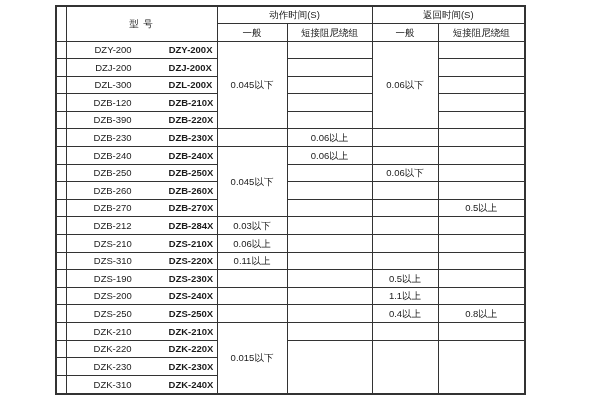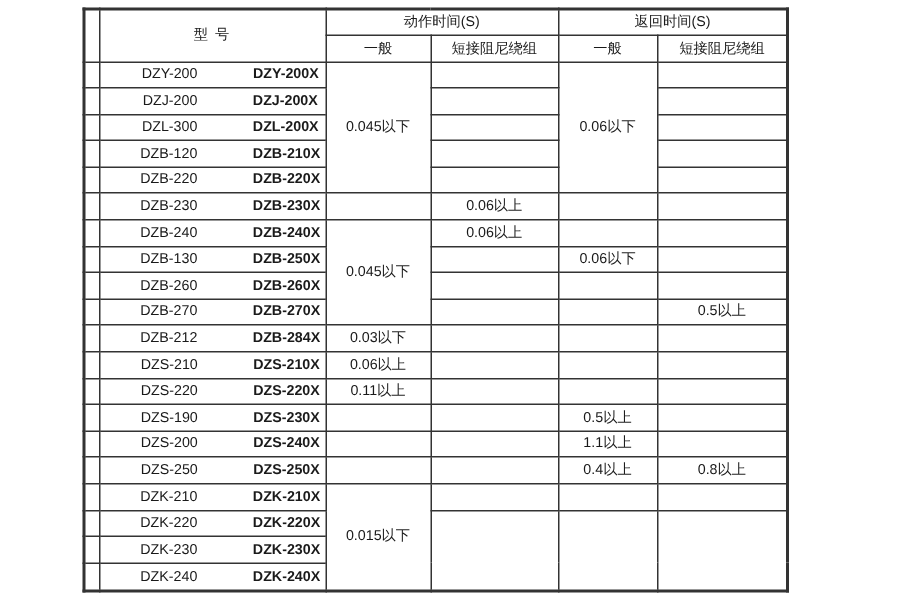--- a/index.html
+++ b/index.html
@@ -87,21 +87,21 @@
             <td class="value-cell"></td>
           </tr>
           <tr>
             <td class="margin-cell"></td>
             <td class="model-cell"><span>DZB-120</span><span>DZB-210X</span></td>
             <td class="value-cell"></td>
             <td class="value-cell"></td>
           </tr>
           <tr>
             <td class="margin-cell"></td>
-            <td class="model-cell"><span>DZB-220</span><span>DZB-220X</span></td>
+            <td class="model-cell"><span>DZB-390</span><span>DZB-220X</span></td>
             <td class="value-cell"></td>
             <td class="value-cell"></td>
           </tr>
           <tr>
             <td class="margin-cell"></td>
             <td class="model-cell"><span>DZB-230</span><span>DZB-230X</span></td>
             <td class="value-cell"></td>
             <td class="value-cell">0.06以上</td>
             <td class="value-cell"></td>
             <td class="value-cell"></td>
@@ -109,21 +109,21 @@
           <tr>
             <td class="margin-cell"></td>
             <td class="model-cell"><span>DZB-240</span><span>DZB-240X</span></td>
             <td class="value-cell" rowspan="4">0.045以下</td>
             <td class="value-cell">0.06以上</td>
             <td class="value-cell"></td>
             <td class="value-cell"></td>
           </tr>
           <tr>
             <td class="margin-cell"></td>
-            <td class="model-cell"><span>DZB-130</span><span>DZB-250X</span></td>
+            <td class="model-cell"><span>DZB-250</span><span>DZB-250X</span></td>
             <td class="value-cell"></td>
             <td class="value-cell">0.06以下</td>
             <td class="value-cell"></td>
           </tr>
           <tr>
             <td class="margin-cell"></td>
             <td class="model-cell"><span>DZB-260</span><span>DZB-260X</span></td>
             <td class="value-cell"></td>
             <td class="value-cell"></td>
             <td class="value-cell"></td>
@@ -146,21 +146,21 @@
           <tr>
             <td class="margin-cell"></td>
             <td class="model-cell"><span>DZS-210</span><span>DZS-210X</span></td>
             <td class="value-cell">0.06以上</td>
             <td class="value-cell"></td>
             <td class="value-cell"></td>
             <td class="value-cell"></td>
           </tr>
           <tr>
             <td class="margin-cell"></td>
-            <td class="model-cell"><span>DZS-220</span><span>DZS-220X</span></td>
+            <td class="model-cell"><span>DZS-310</span><span>DZS-220X</span></td>
             <td class="value-cell">0.11以上</td>
             <td class="value-cell"></td>
             <td class="value-cell"></td>
             <td class="value-cell"></td>
           </tr>
           <tr>
             <td class="margin-cell"></td>
             <td class="model-cell"><span>DZS-190</span><span>DZS-230X</span></td>
             <td class="value-cell"></td>
             <td class="value-cell"></td>
@@ -197,18 +197,18 @@
             <td class="value-cell" rowspan="3"></td>
             <td class="value-cell" rowspan="3"></td>
             <td class="value-cell" rowspan="3"></td>
           </tr>
           <tr>
             <td class="margin-cell"></td>
             <td class="model-cell"><span>DZK-230</span><span>DZK-230X</span></td>
           </tr>
           <tr>
             <td class="margin-cell"></td>
-            <td class="model-cell"><span>DZK-240</span><span>DZK-240X</span></td>
+            <td class="model-cell"><span>DZK-310</span><span>DZK-240X</span></td>
           </tr>
         </tbody>
     </table>
   </div>
 </div>
 
 </body></html>

